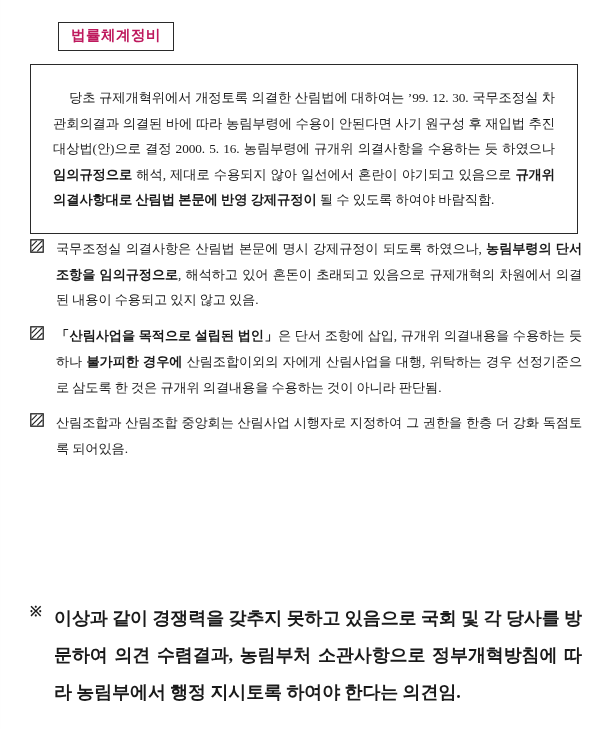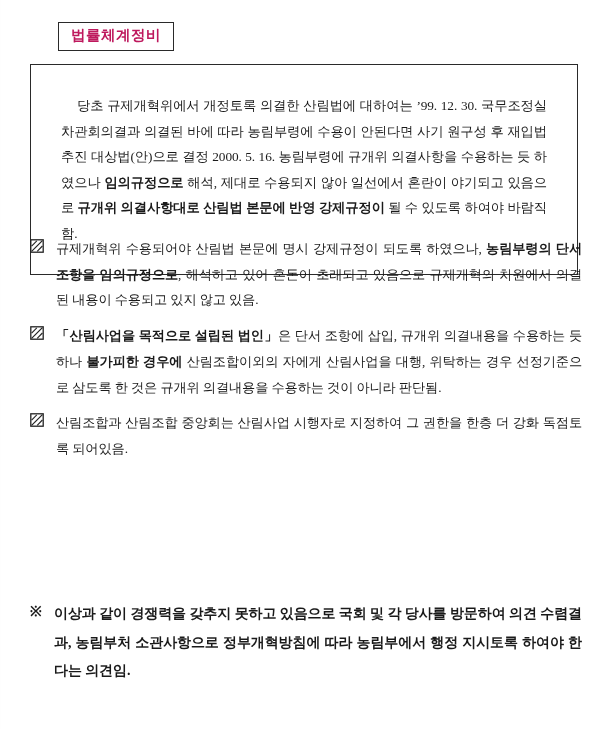--- a/index.html
+++ b/index.html
@@ -42,21 +42,21 @@
   .boxed {
     position: absolute;
     left: 30px;
     top: 64px;
     width: 548px;
     box-sizing: border-box;
     border: 1.4px solid #2a2a2a;
     padding: 12px 14px 12px 14px;
   }
   .boxed p {
-    margin: 16px;
+    margin: 8px;
     font-size: 13.3px;
     line-height: 1.92;
     text-align: justify;
     text-justify: inter-ideograph;
     letter-spacing: -0.1px;
   }
   .boxed .ind {
     display: inline-block;
     width: 16px;
   }
@@ -102,21 +102,21 @@
   }
   .note .star {
     flex: 0 0 auto;
     width: 24px;
     font-size: 14px;
     font-weight: bold;
     padding-top: 1px;
   }
   .note .body {
     flex: 1 1 auto;
-    font-size: 14px;
+    font-size: 18px;
     font-weight: bold;
     line-height: 2.05;
     text-align: justify;
     text-justify: inter-ideograph;
     letter-spacing: -0.1px;
   }
 
   
   .grain {
     position: absolute;
@@ -142,21 +142,21 @@
 
     <div class="item spaced">
       <span class="marker">
         <svg width="14" height="14" viewBox="0 0 14 14">
             <rect x="0.8" y="0.8" width="12.4" height="12.4" fill="none" stroke="#222" stroke-width="1.3"></rect>
             <path d="M1.6 12.4 L12.4 1.6" stroke="#222" stroke-width="1.2"></path>
             <path d="M1.6 7.2 L6.8 1.8" stroke="#222" stroke-width="1.1"></path>
             <path d="M7.2 12.4 L12.4 7.0" stroke="#222" stroke-width="1.1"></path>
           </svg>
       </span>
-      <span class="body"><span><span>규제개혁위 수용되어야 산림법 본문에 명시 강제규정이 되도록 하였으나, </span><b>농림부령의 단서조항을 임의규정으로</b><span>, 해석하고 있어 혼돈이 초래되고 있음으로 규제개혁의 차원에서 의결된 내용이 수용되고 있지 않고 있음.</span></span></span>
+      <span class="body"><span><span>국무조정실 의결사항은 산림법 본문에 명시 강제규정이 되도록 하였으나, </span><b>농림부령의 단서조항을 임의규정으로</b><span>, 해석하고 있어 혼돈이 초래되고 있음으로 규제개혁의 차원에서 의결된 내용이 수용되고 있지 않고 있음.</span></span></span>
     </div>
 
 
     <div class="item spaced">
       <span class="marker">
         <svg width="14" height="14" viewBox="0 0 14 14">
             <rect x="0.8" y="0.8" width="12.4" height="12.4" fill="none" stroke="#222" stroke-width="1.3"></rect>
             <path d="M1.6 12.4 L12.4 1.6" stroke="#222" stroke-width="1.2"></path>
             <path d="M1.6 7.2 L6.8 1.8" stroke="#222" stroke-width="1.1"></path>
             <path d="M7.2 12.4 L12.4 7.0" stroke="#222" stroke-width="1.1"></path>

